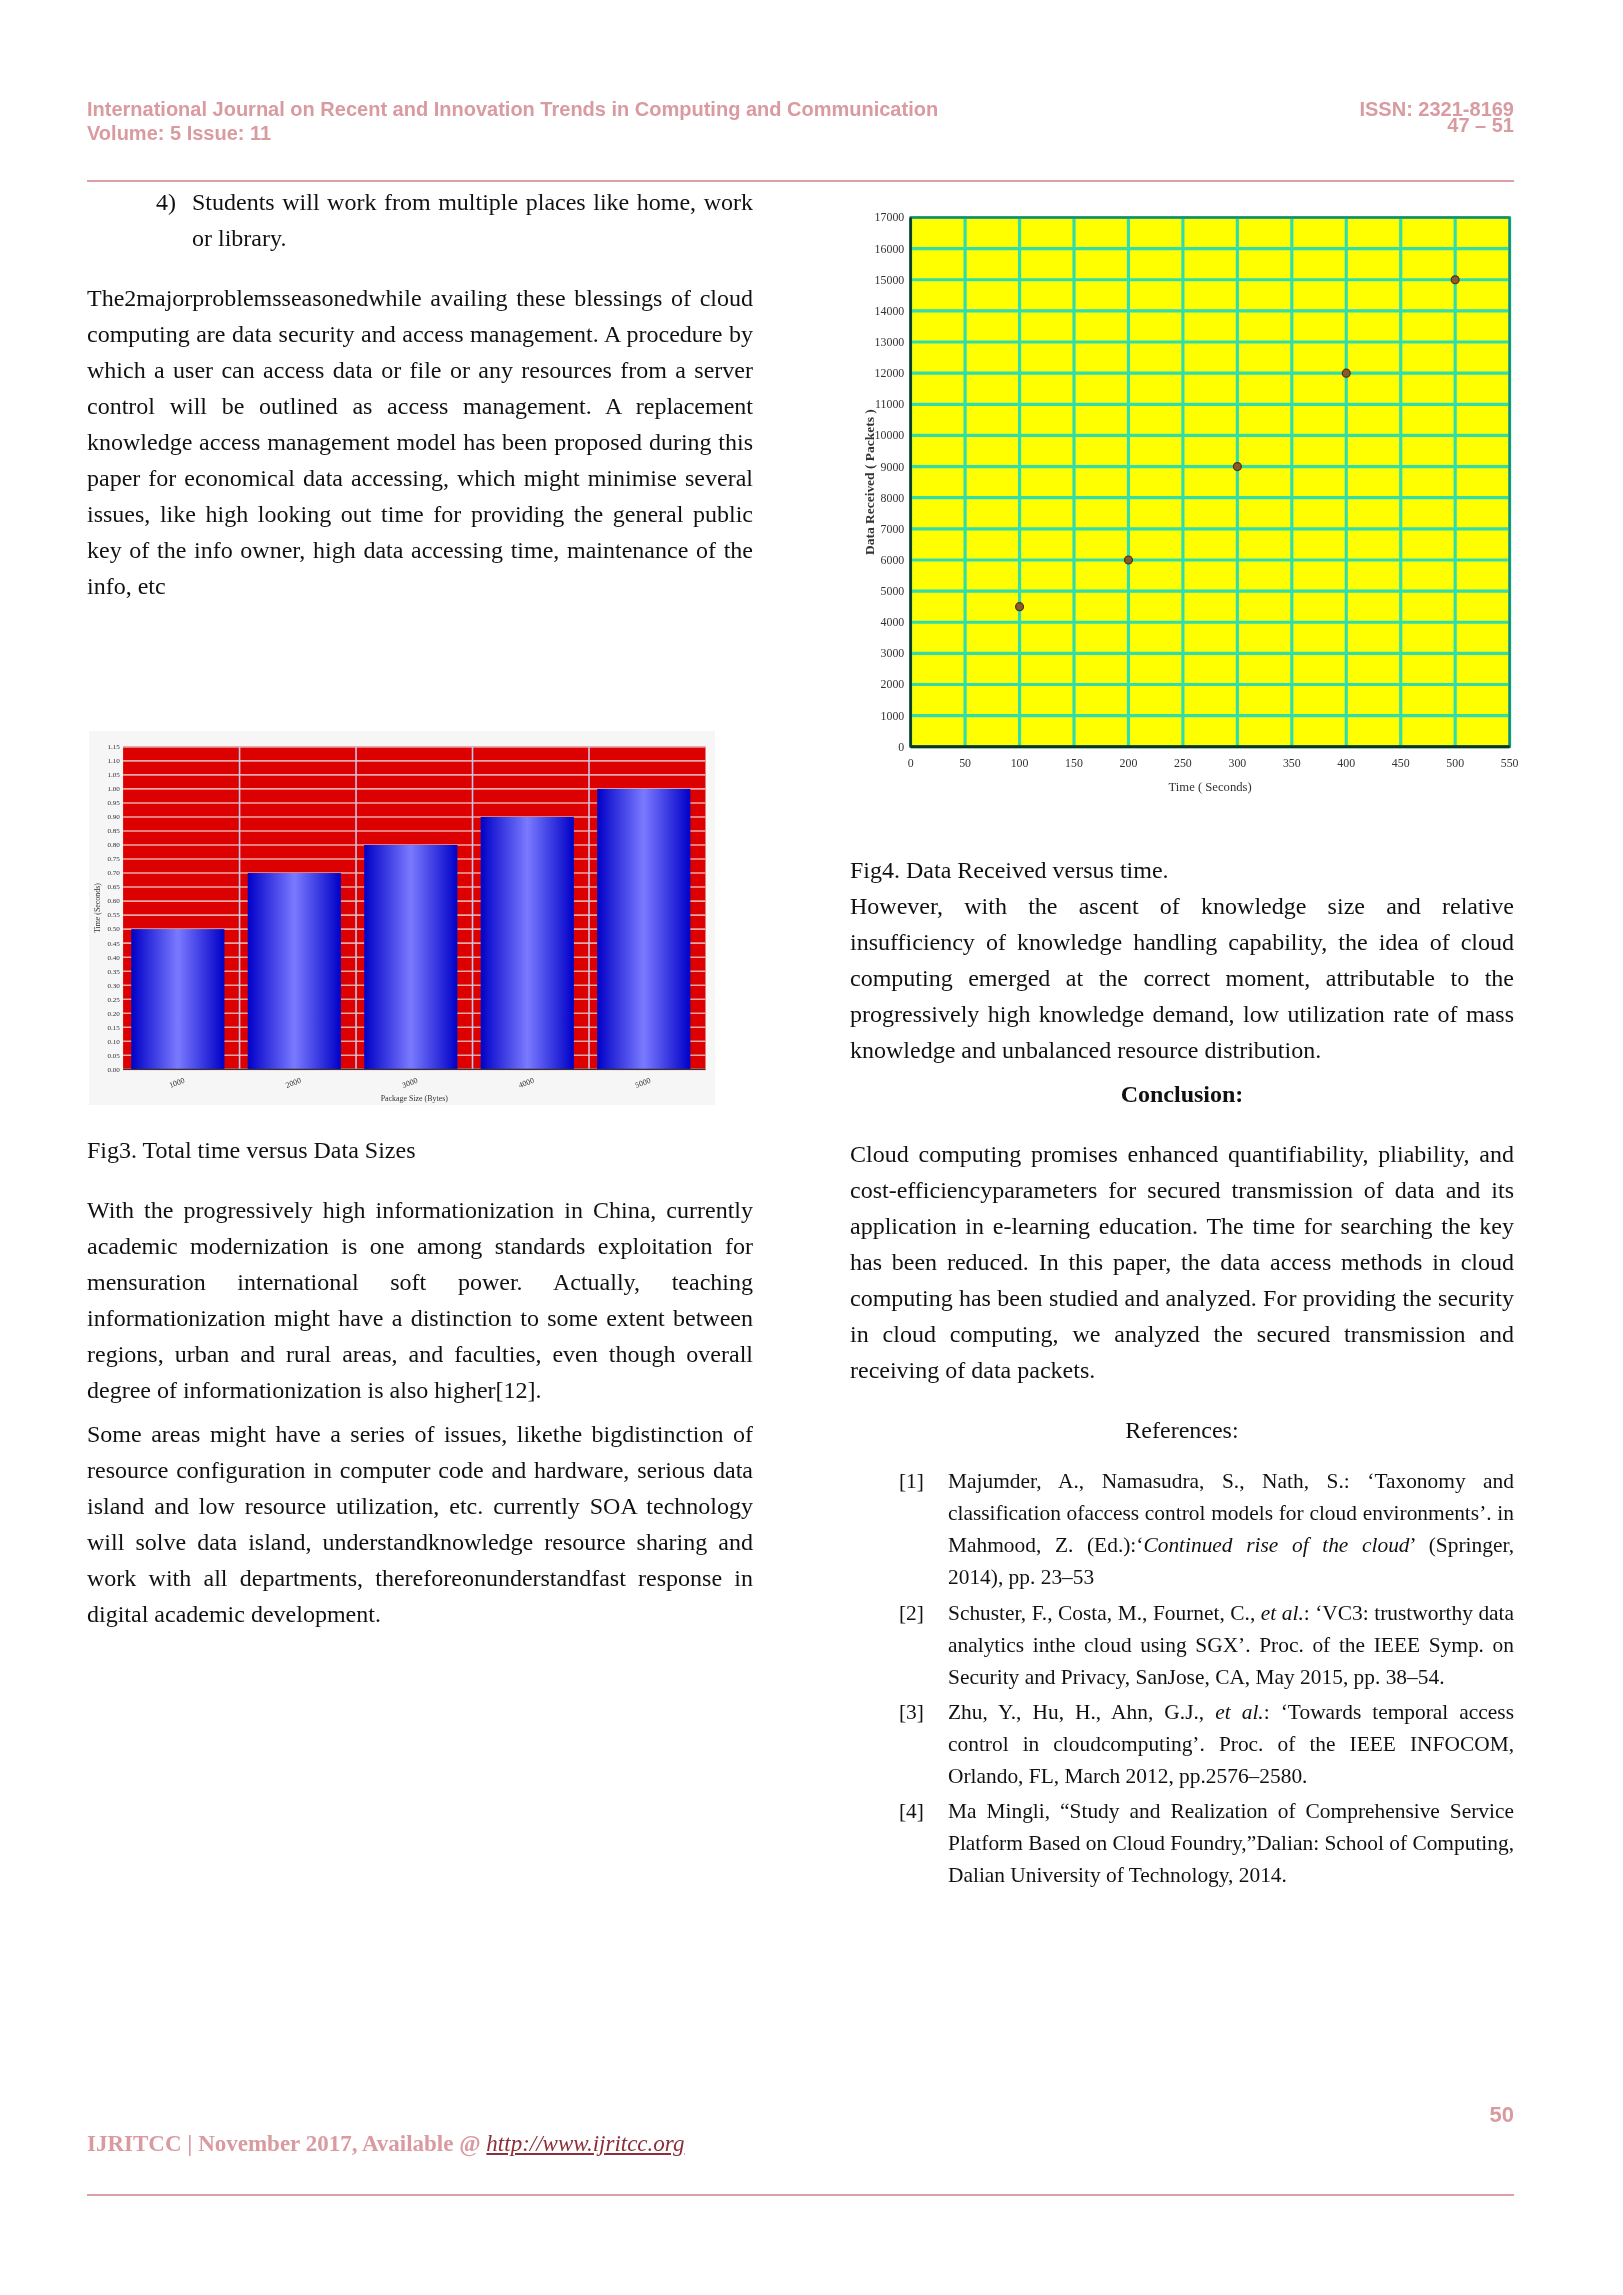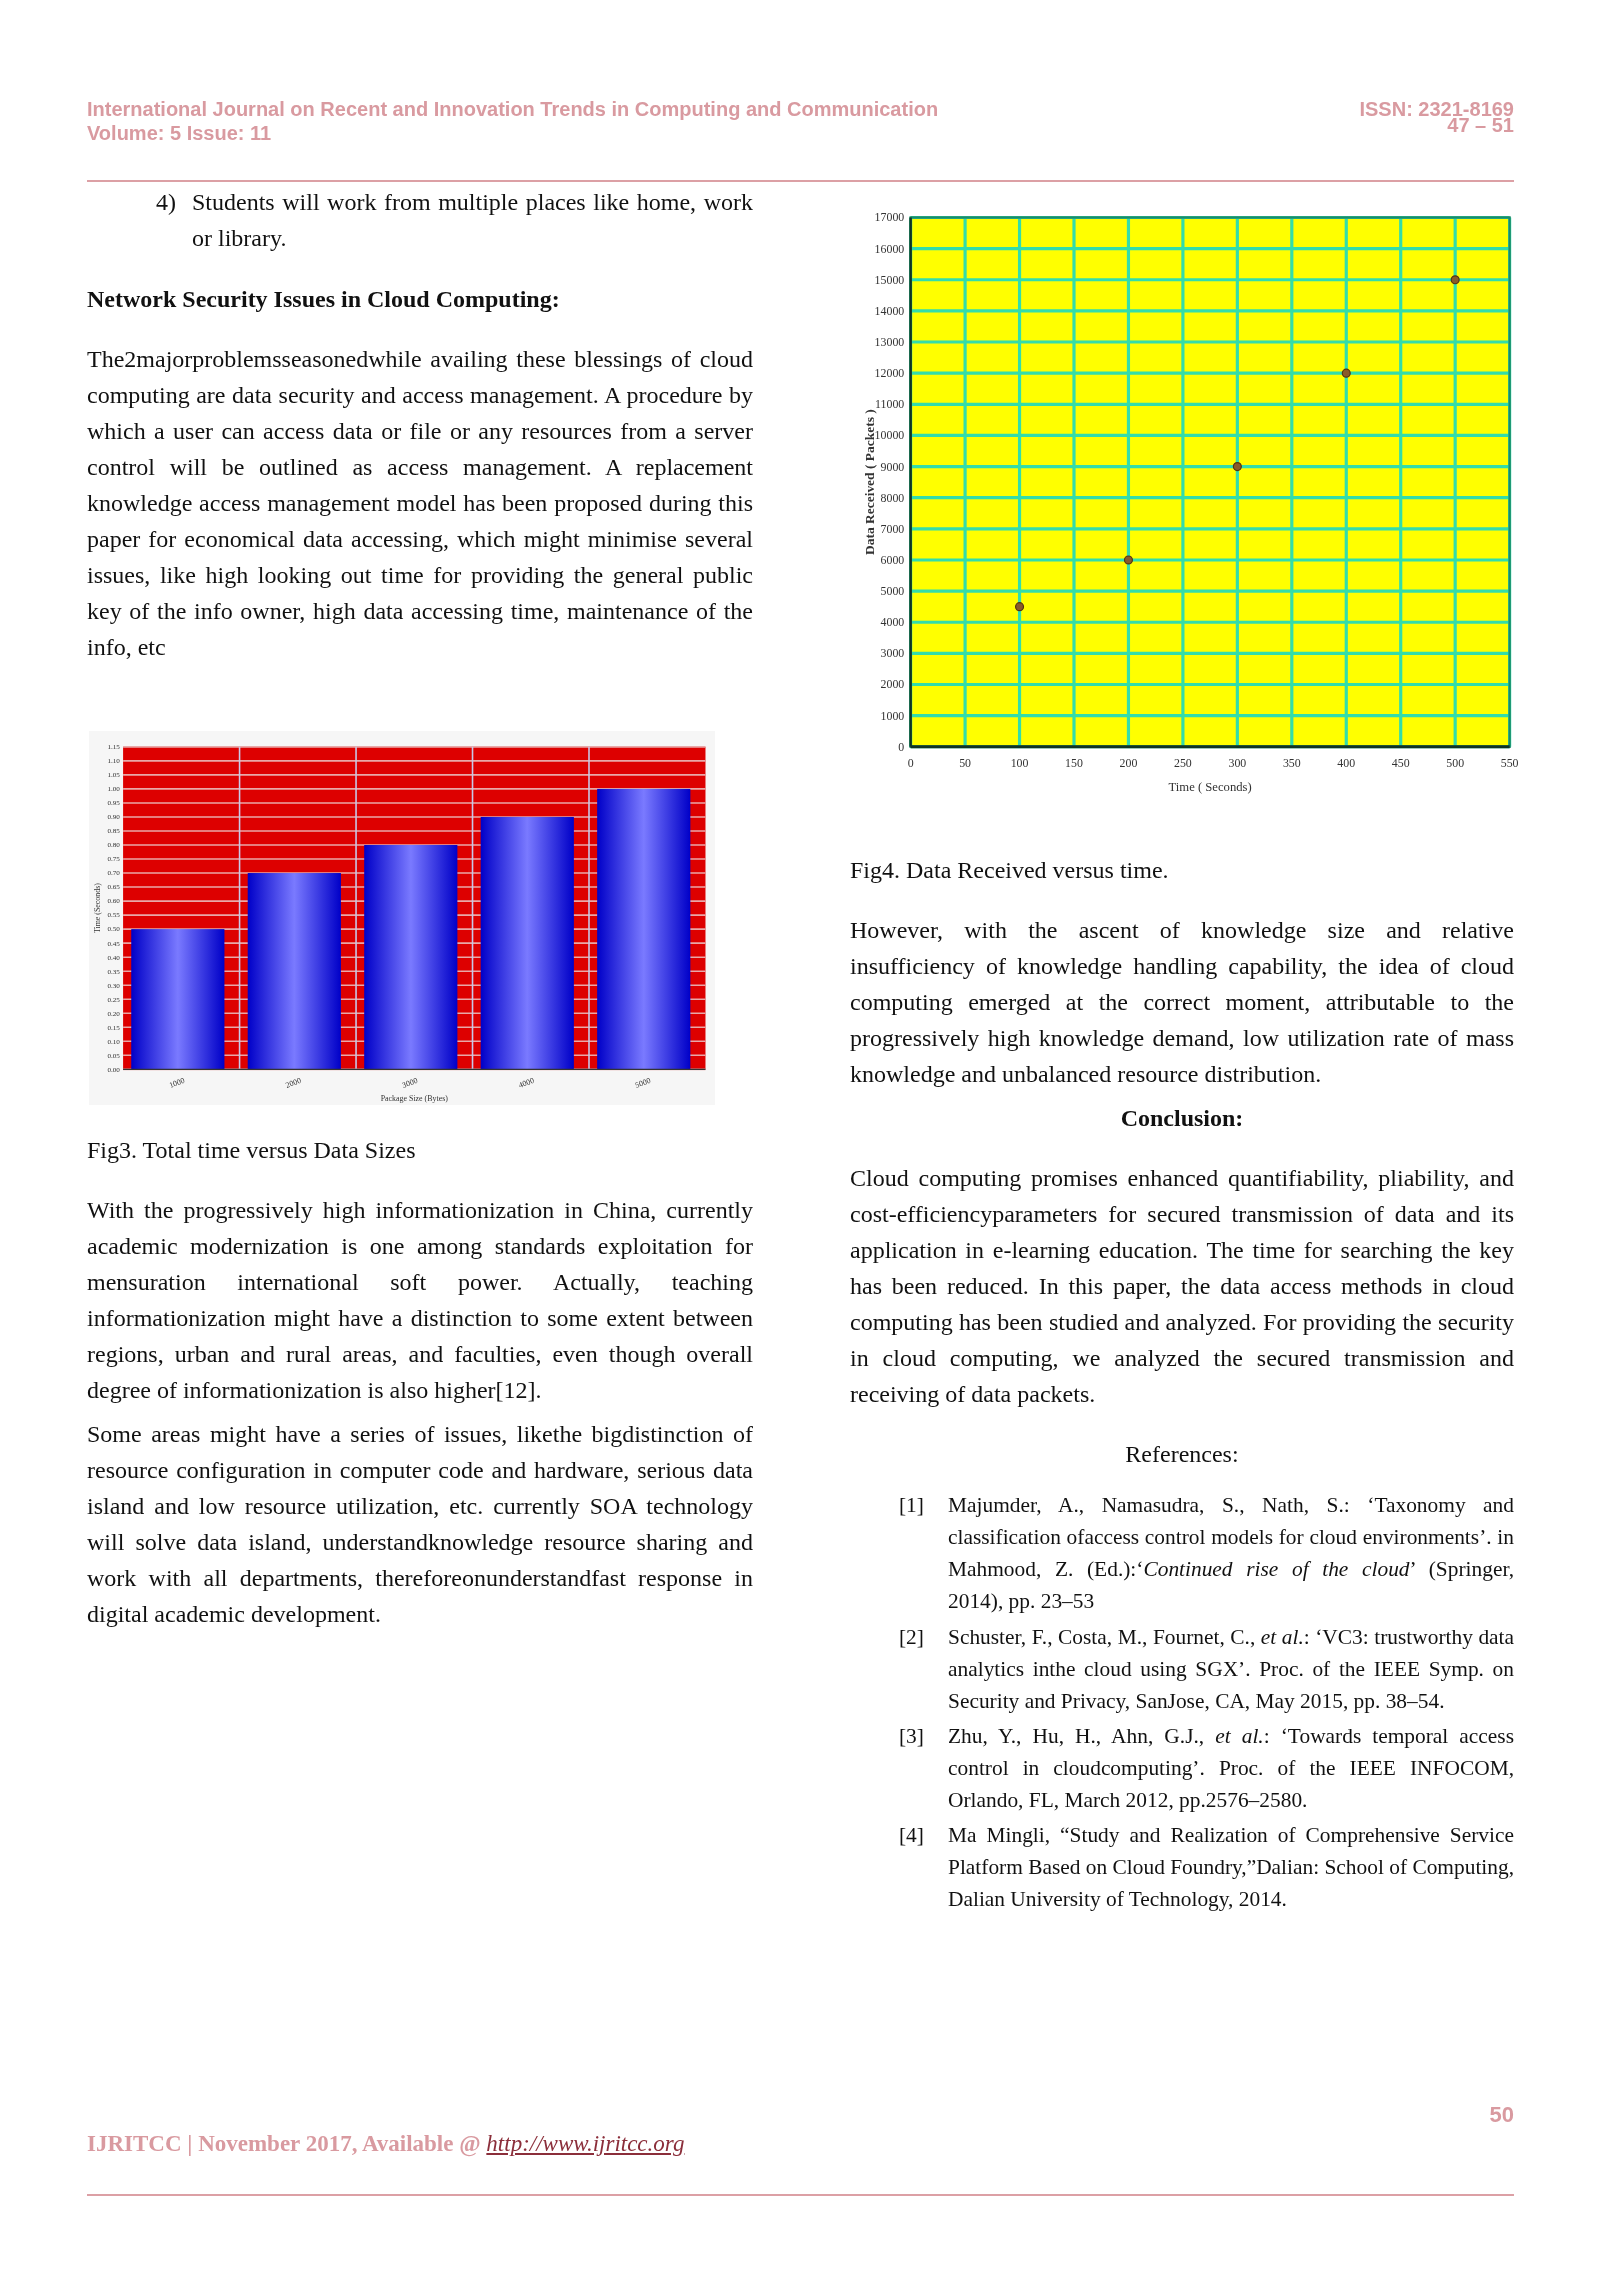--- a/index.html
+++ b/index.html
@@ -38,21 +38,20 @@
   <div class="r" style="top:0">ISSN: 2321-8169</div>
   <div class="r" style="top:16px">47 – 51</div>
 </div>
 <div class="rule" style="top:180px"></div>
 
 <div class="col left" style="top:184px">
   <div class="item" style="padding-left:40px">
     <span class="num">4)</span>
     <span style="flex:1">Students will work from multiple places like home, work or library.</span>
   </div>
-  <p class="h" style="margin-top:25px">Network Security Issues in Cloud Computing:</p>
   <p style="margin-top:24px">The2majorproblemsseasonedwhile availing these blessings of cloud computing are data security and access management. A procedure by which a user can access data or file or any resources from a server control will be outlined as access management. A replacement knowledge access management model has been proposed during this paper for economical data accessing, which might minimise several issues, like high looking out time for providing the general public key of the info owner, high data accessing time, maintenance of the info, etc</p>
 </div>
 
 <div style="position:absolute; left:89px; top:731px; width:626px; height:374px; background:#f6f6f6;">
   <svg id="barchart" width="626" height="374" viewBox="0 0 790 472">
       <defs>
         <linearGradient id="barg" x1="0" x2="1" y1="0" y2="0">
           <stop offset="0" stop-color="#0000c8"></stop>
           <stop offset="0.5" stop-color="#7a7aff"></stop>
           <stop offset="1" stop-color="#0000c8"></stop>
@@ -204,21 +203,21 @@
       <circle cx="478.3636363636363" cy="326.3529411764706" r="5" fill="#8a5a2a" stroke="#553311" stroke-width="1.5"></circle>
       <circle cx="615.8181818181819" cy="208.4705882352941" r="5" fill="#8a5a2a" stroke="#553311" stroke-width="1.5"></circle>
       <circle cx="753.2727272727273" cy="90.58823529411768" r="5" fill="#8a5a2a" stroke="#553311" stroke-width="1.5"></circle>
       <text x="444" y="736" font-size="16" text-anchor="middle" fill="#333">Time ( Seconds)</text>
       <text x="20" y="346" font-size="17" font-weight="bold" text-anchor="middle" fill="#333" transform="rotate(-90 20 346)">Data Received ( Packets )</text>
     </svg>
 </div>
 
 <div class="col right" style="top:852px">
   <p>Fig4. Data Received versus time.</p>
-  <p style="margin-top:24px">However, with the ascent of knowledge size and relative insufficiency of knowledge handling capability, the idea of cloud computing emerged at the correct moment, attributable to the progressively high knowledge demand, low utilization rate of mass knowledge and unbalanced resource distribution.</p>
+  <p style="">However, with the ascent of knowledge size and relative insufficiency of knowledge handling capability, the idea of cloud computing emerged at the correct moment, attributable to the progressively high knowledge demand, low utilization rate of mass knowledge and unbalanced resource distribution.</p>
   <p class="h center" style="margin-top:8px">Conclusion:</p>
   <p style="margin-top:24px">Cloud computing promises enhanced quantifiability, pliability, and cost-efficiencyparameters for secured transmission of data and its application in e-learning education. The time for searching the key has been reduced. In this paper, the data access methods in cloud computing has been studied and analyzed. For providing the security in cloud computing, we analyzed the secured transmission and receiving of data packets.</p>
   <p class="center" style="margin-top:24px">References:</p>
   <div id="refs" style="margin-top:17.4px; padding-left:49px">
       <div class="ref" style="margin-top: 0px;">
         <span class="rn">[1]</span>
         <span class="rt">Majumder, A., Namasudra, S., Nath, S.: ‘Taxonomy and classification ofaccess control models for cloud environments’. in Mahmood, Z. (Ed.):‘<i>Continued rise of the cloud</i>’ (Springer, 2014), pp. 23–53</span>
       </div>
       <div class="ref" style="margin-top: 3.2px;">
         <span class="rn">[2]</span>

